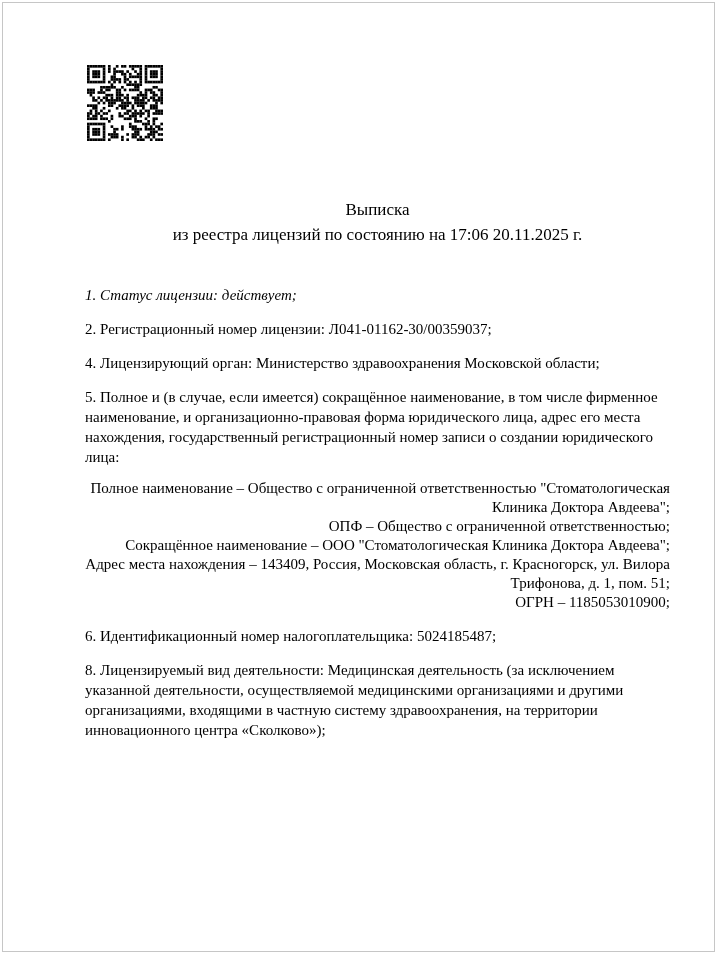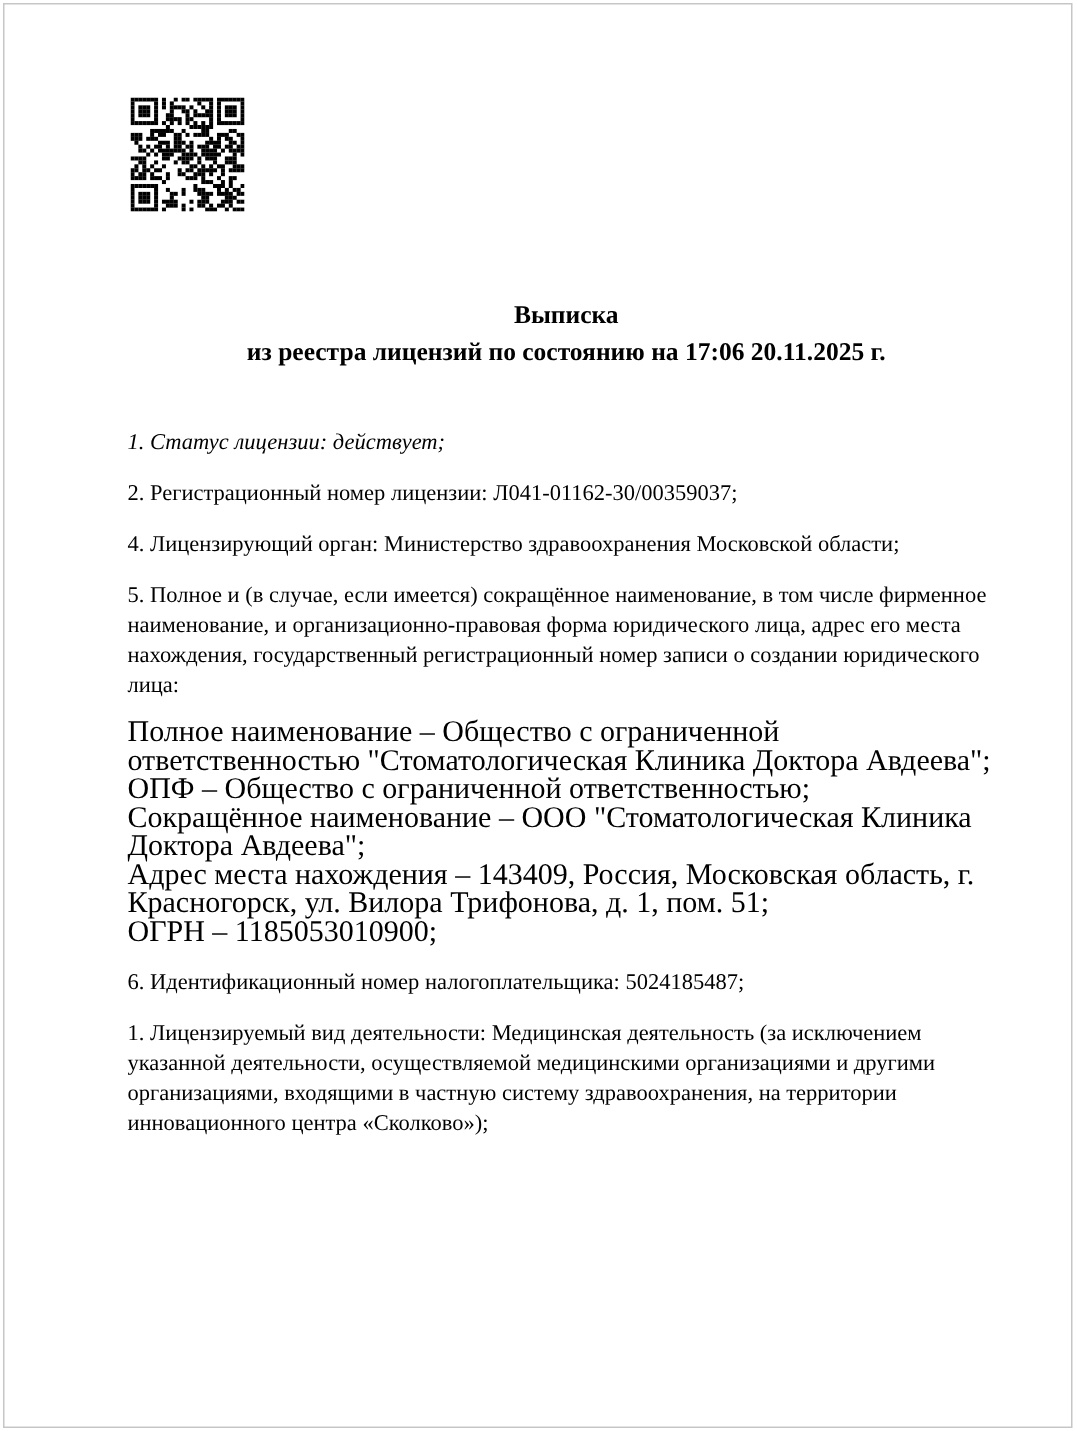--- a/index.html
+++ b/index.html
@@ -25,41 +25,42 @@
     width: 76px;
     height: 76px;
   }
   .content {
     position: absolute;
     left: 85px;
     top: 197px;
     width: 585px;
   }
   .title {
-    font-weight: bold;
+    font-weight: normal;
     font-size: 17px;
     line-height: 25px;
     text-align: center;
   }
   .subtitle {
     font-size: 12.5px;
     line-height: 16px;
     text-align: right;
     margin: 6px -25px 0 0;
   }
   .para {
     font-size: 15px;
     line-height: 20px;
     margin: 14px 0 0 0;
   }
   .para.first { margin-top: 38px; font-style: italic; }
   .entity {
-    font-size: 20px;
+    font-size: 15px;
     line-height: 19px;
     margin: 12px 0 0 0;
+    text-align: right;
   }
 </style>
 </head>
 <body>
 
 <div class="page-border"></div>
 
 <div class="qr">
   <svg id="qr-svg" width="76" height="76" viewBox="0 0 76 76">
       <rect x="0.00" y="0.00" width="2.67" height="2.67" fill="#000000"></rect>
@@ -505,14 +506,14 @@
 
   <div class="entity">
     <div>Полное наименование – Общество с ограниченной ответственностью "Стоматологическая Клиника Доктора Авдеева";</div>
     <div>ОПФ – Общество с ограниченной ответственностью;</div>
     <div>Сокращённое наименование – ООО "Стоматологическая Клиника Доктора Авдеева";</div>
     <div>Адрес места нахождения – 143409, Россия, Московская область, г. Красногорск, ул. Вилора Трифонова, д. 1, пом. 51;</div>
     <div>ОГРН – 1185053010900;</div>
   </div>
 
   <p class="para">6. Идентификационный номер налогоплательщика: 5024185487;</p>
-  <p class="para">1. Лицензируемый вид деятельности: Медицинская деятельность (за исключением указанной деятельности, осуществляемой медицинскими организациями и другими организациями, входящими в частную систему здравоохранения, на территории инновационного центра «Сколково»);</p>
+  <p class="para">8. Лицензируемый вид деятельности: Медицинская деятельность (за исключением указанной деятельности, осуществляемой медицинскими организациями и другими организациями, входящими в частную систему здравоохранения, на территории инновационного центра «Сколково»);</p>
 </div>
 
 </body></html>

